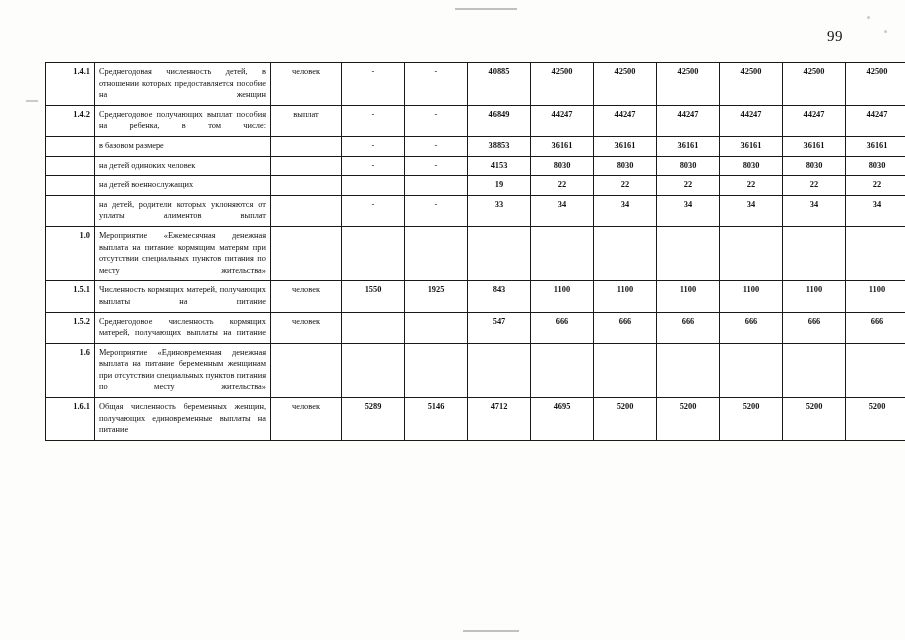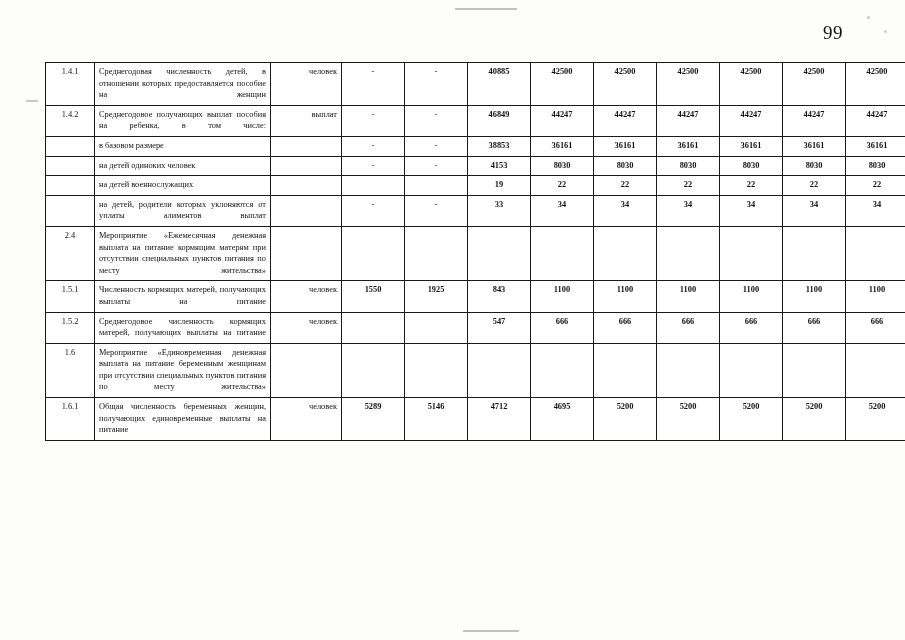--- a/index.html
+++ b/index.html
@@ -42,22 +42,22 @@
     position: absolute;
     width: 3px;
     height: 3px;
     background: #a8a8a8;
     border-radius: 50%;
     opacity: .6;
   }
   .page-number {
     position: absolute;
     right: 62px;
-    top: 22px;
-    font-size: 19px;
+    top: 28px;
+    font-size: 15px;
     font-family: "Liberation Serif", serif;
     letter-spacing: .5px;
   }
   .edge-mark {
     position: absolute;
     left: 26px;
     top: 100px;
     width: 12px;
     height: 2px;
     background: #b5b5b5;
@@ -75,38 +75,39 @@
   table.doc td {
     border: 1px solid #1a1a1a;
     vertical-align: top;
     padding: 3px 4px 4px 4px;
     font-size: 8.4px;
     line-height: 1.38;
     font-family: "Liberation Serif", serif;
   }
   td.c-code {
     width: 40px;
-    text-align: center;
+    text-align: right;
     font-size: 8.6px;
     padding-top: 4px;
+    font-weight: bold;
   }
   td.c-name {
     width: 167px;
     text-align: justify;
     text-align-last: justify;
     hyphens: auto;
   }
   td.c-name.plain {
     text-align: left;
     text-align-last: left;
     margin-left: 9px;
   }
   td.c-unit {
     width: 62px;
-    text-align: right;
+    text-align: center;
     font-size: 8.4px;
     padding-top: 4px;
   }
   td.c-val {
     width: 54px;
     text-align: center;
     font-size: 9px;
     padding-top: 4px;
     font-weight: bold;
   }
@@ -220,21 +221,21 @@
         <td class="c-val">34</td>
         <td class="c-val">34</td>
         <td class="c-val">34</td>
         <td class="c-val">34</td>
         <td class="c-val">34</td>
         <td class="c-val">34</td>
 
       </tr>
 
       <tr>
-        <td class="c-code">2.4</td>
+        <td class="c-code">1.0</td>
         <td class="c-name">Мероприятие «Ежемесячная денежная выплата на питание кормящим матерям при отсутствии специальных пунктов питания по месту жительства»</td>
         <td class="c-unit"></td>
         <td class="c-val"></td>
         <td class="c-val"></td>
         <td class="c-val"></td>
         <td class="c-val"></td>
         <td class="c-val"></td>
         <td class="c-val"></td>
         <td class="c-val"></td>
         <td class="c-val"></td>

